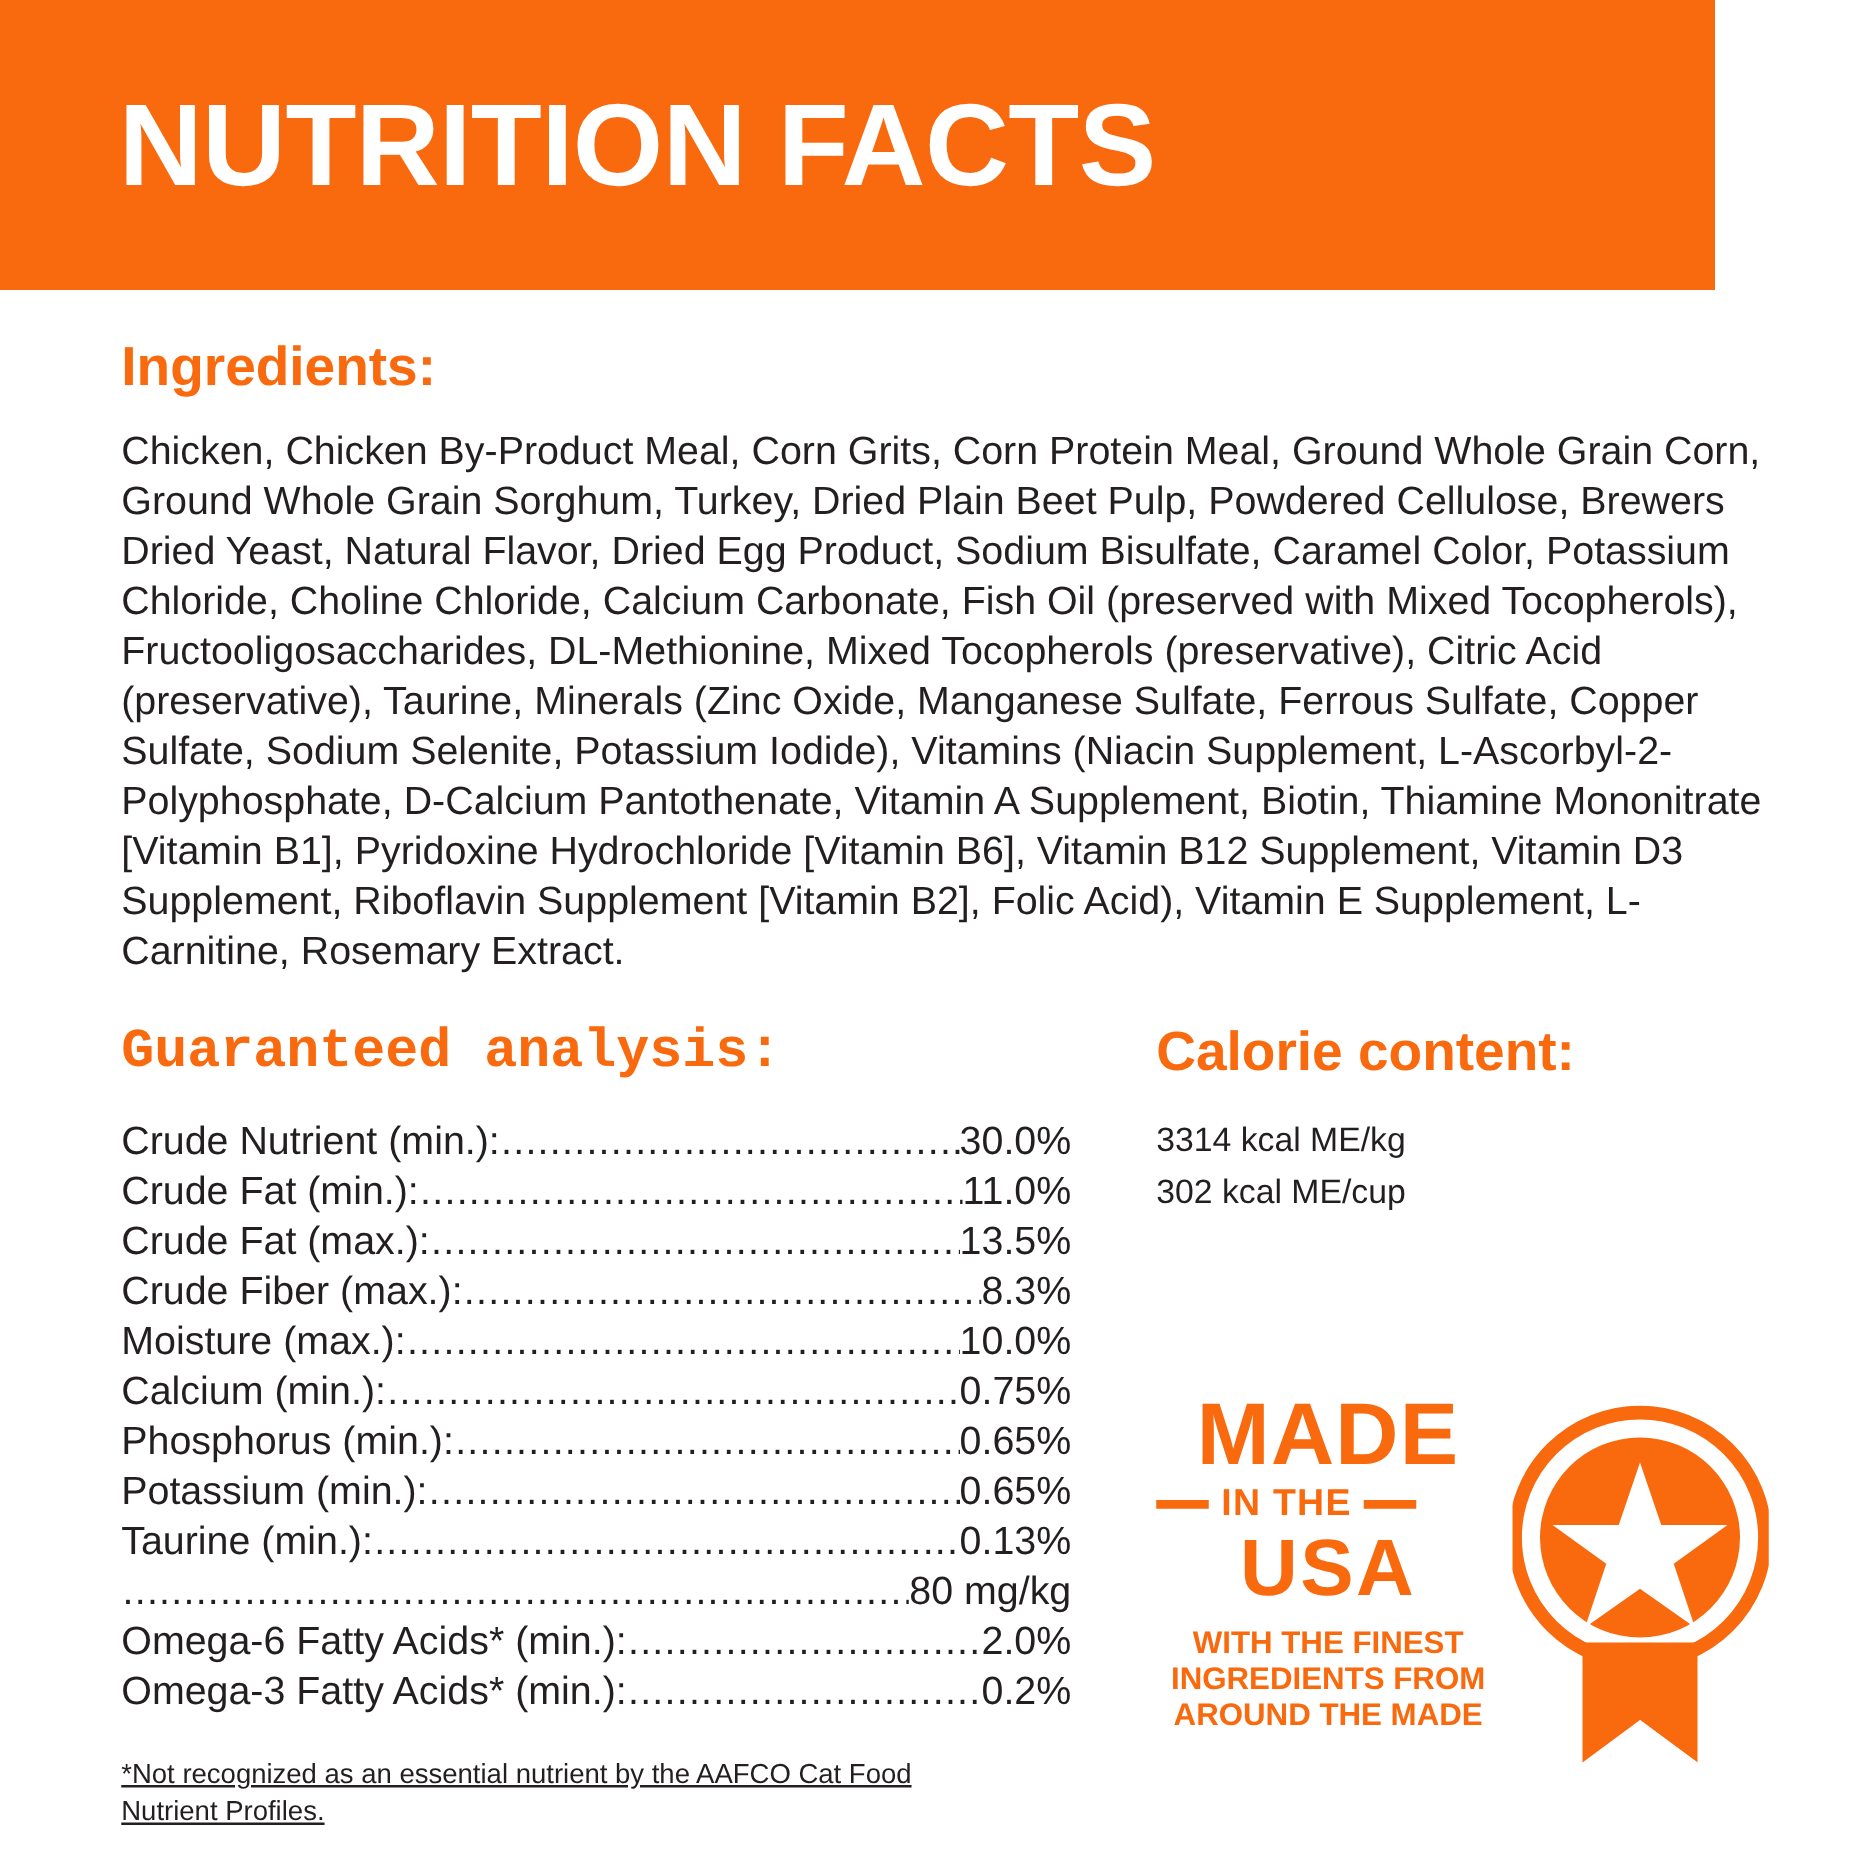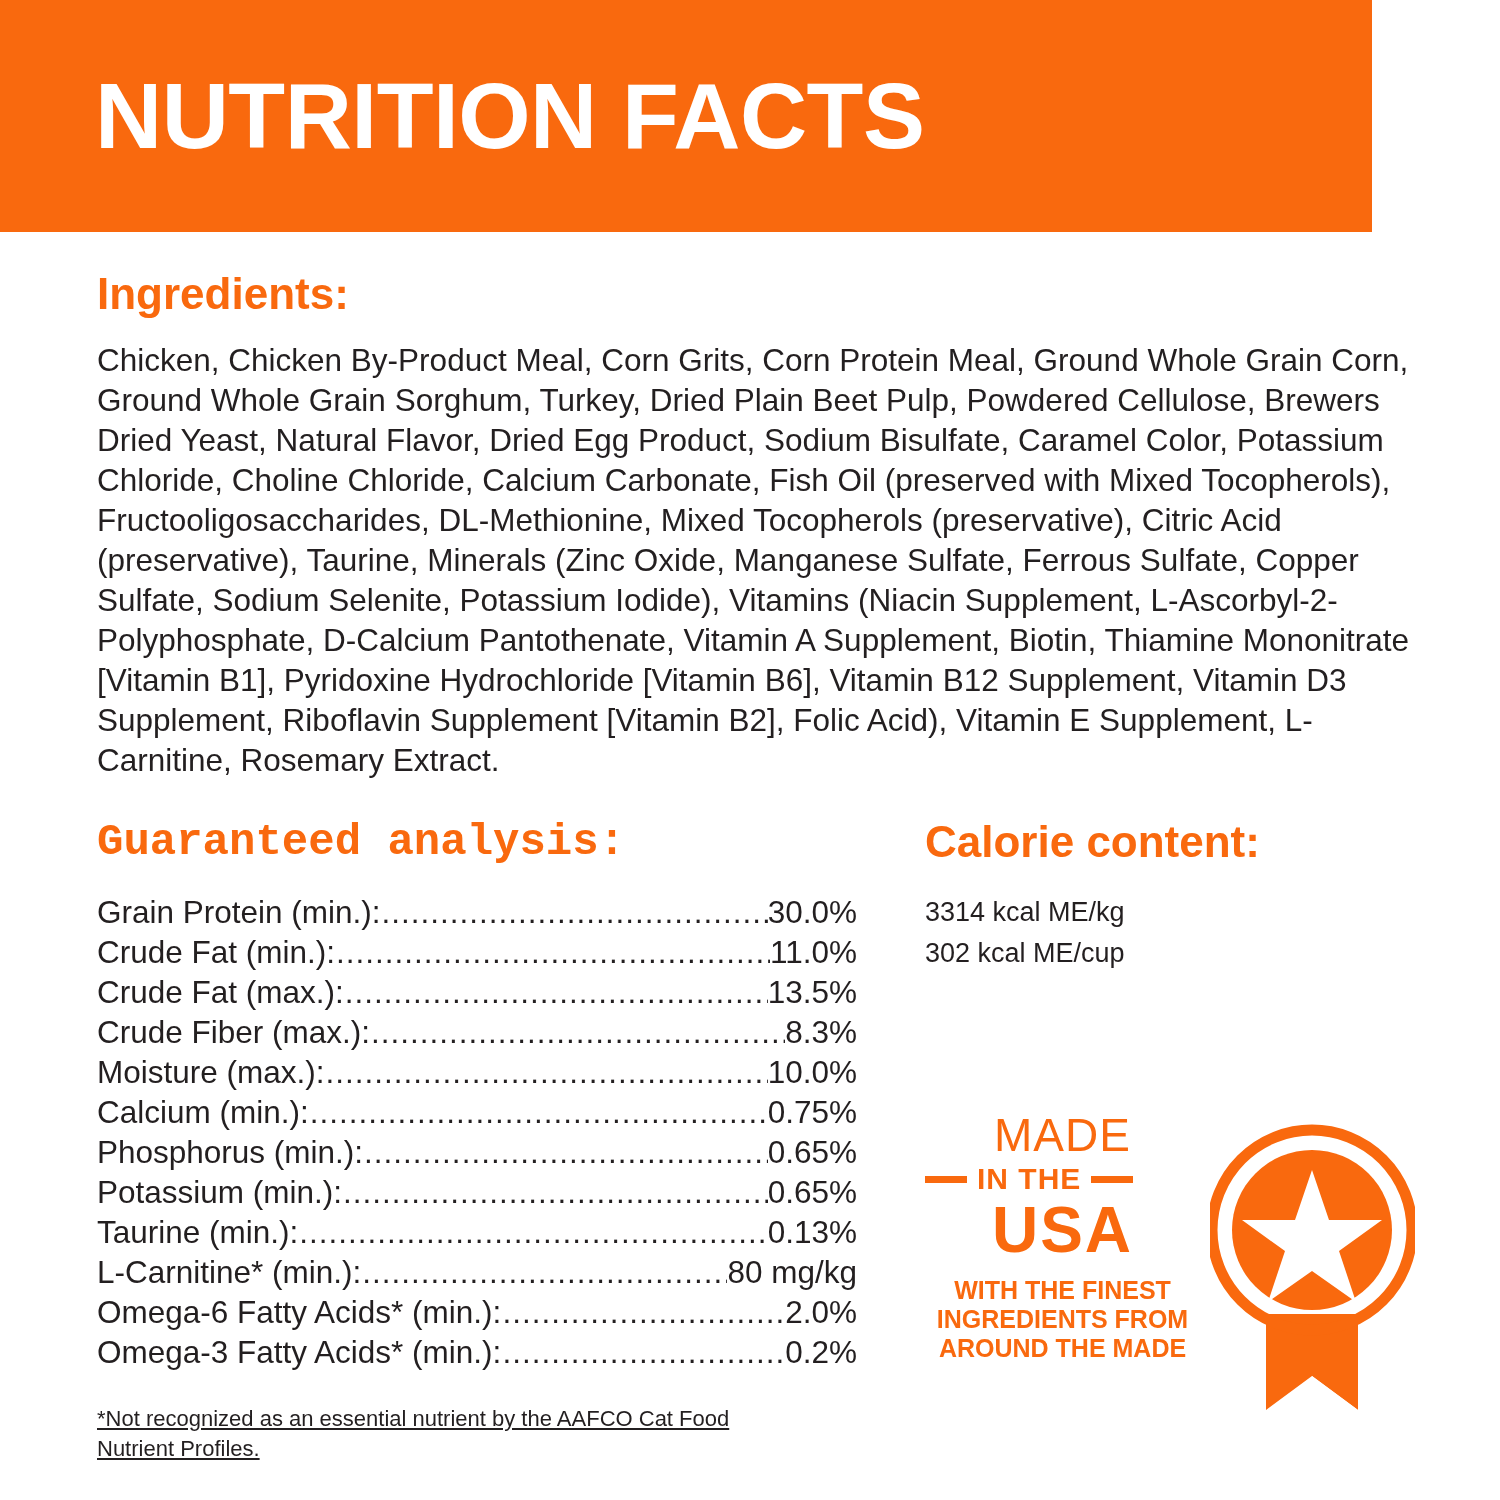--- a/index.html
+++ b/index.html
@@ -140,22 +140,22 @@
   }
   .badge-text {
     position: absolute;
     left: 0;
     top: 0;
     width: 275px;
     text-align: center;
     color: #f9690e;
   }
   .badge-made {
-    font-size: 46px;
-    font-weight: normal;
+    font-size: 70px;
+    font-weight: bold;
     letter-spacing: 1px;
     line-height: 1;
   }
   .badge-inthe-row {
     display: flex;
     align-items: center;
     justify-content: flex-start;
     margin-top: 6px;
   }
   .badge-rule {
@@ -201,21 +201,21 @@
   </div>
 
   <div class="content">
 
     <div class="section-heading ingredients-heading">Ingredients:</div>
     <div class="ingredients-body">Chicken, Chicken By-Product Meal, Corn Grits, Corn Protein Meal, Ground Whole Grain Corn, Ground Whole Grain Sorghum, Turkey, Dried Plain Beet Pulp, Powdered Cellulose, Brewers Dried Yeast, Natural Flavor, Dried Egg Product, Sodium Bisulfate, Caramel Color, Potassium Chloride, Choline Chloride, Calcium Carbonate, Fish Oil (preserved with Mixed Tocopherols), Fructooligosaccharides, DL-Methionine, Mixed Tocopherols (preservative), Citric Acid (preservative), Taurine, Minerals (Zinc Oxide, Manganese Sulfate, Ferrous Sulfate, Copper Sulfate, Sodium Selenite, Potassium Iodide), Vitamins (Niacin Supplement, L-Ascorbyl-2-Polyphosphate, D-Calcium Pantothenate, Vitamin A Supplement, Biotin, Thiamine Mononitrate [Vitamin B1], Pyridoxine Hydrochloride [Vitamin B6], Vitamin B12 Supplement, Vitamin D3 Supplement, Riboflavin Supplement [Vitamin B2], Folic Acid), Vitamin E Supplement, L-Carnitine, Rosemary Extract.</div>
 
     <div class="section-heading ga-heading">Guaranteed analysis:</div>
     <div class="ga-list">
       <div class="ga-row">
-        <span class="ga-label">Grain Protein (min.):</span>
+        <span class="ga-label">Crude Nutrient (min.):</span>
         <span class="ga-dots">.......................................................................................</span>
         <span class="ga-value">30.0%</span>
       </div>
       <div class="ga-row">
         <span class="ga-label">Crude Fat (min.):</span>
         <span class="ga-dots">.......................................................................................</span>
         <span class="ga-value">11.0%</span>
       </div>
       <div class="ga-row">
         <span class="ga-label">Crude Fat (max.):</span>
@@ -246,21 +246,20 @@
         <span class="ga-label">Potassium (min.):</span>
         <span class="ga-dots">.......................................................................................</span>
         <span class="ga-value">0.65%</span>
       </div>
       <div class="ga-row">
         <span class="ga-label">Taurine (min.):</span>
         <span class="ga-dots">.......................................................................................</span>
         <span class="ga-value">0.13%</span>
       </div>
       <div class="ga-row">
-        <span class="ga-label">L-Carnitine* (min.):</span>
         <span class="ga-dots">.......................................................................................</span>
         <span class="ga-value">80 mg/kg</span>
       </div>
       <div class="ga-row">
         <span class="ga-label">Omega-6 Fatty Acids* (min.):</span>
         <span class="ga-dots">.......................................................................................</span>
         <span class="ga-value">2.0%</span>
       </div>
       <div class="ga-row">
         <span class="ga-label">Omega-3 Fatty Acids* (min.):</span>

